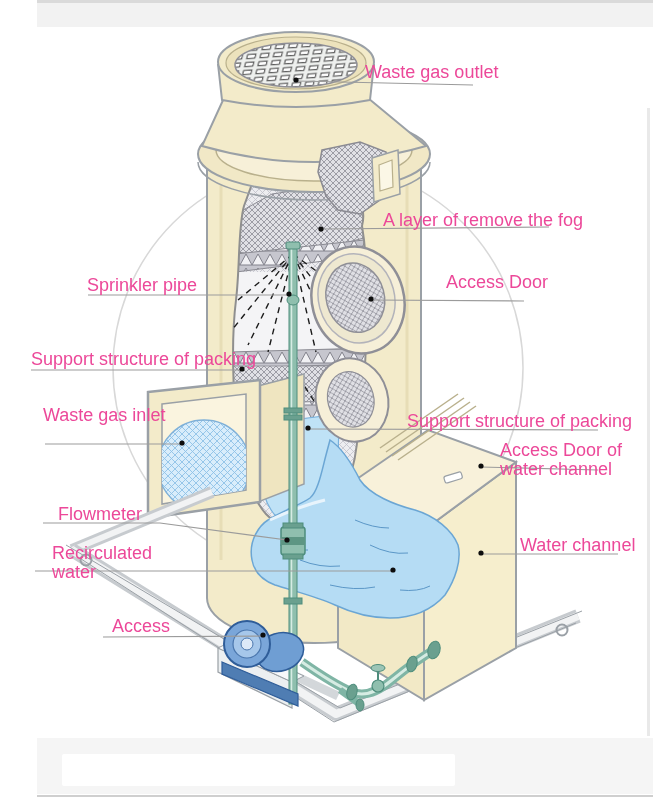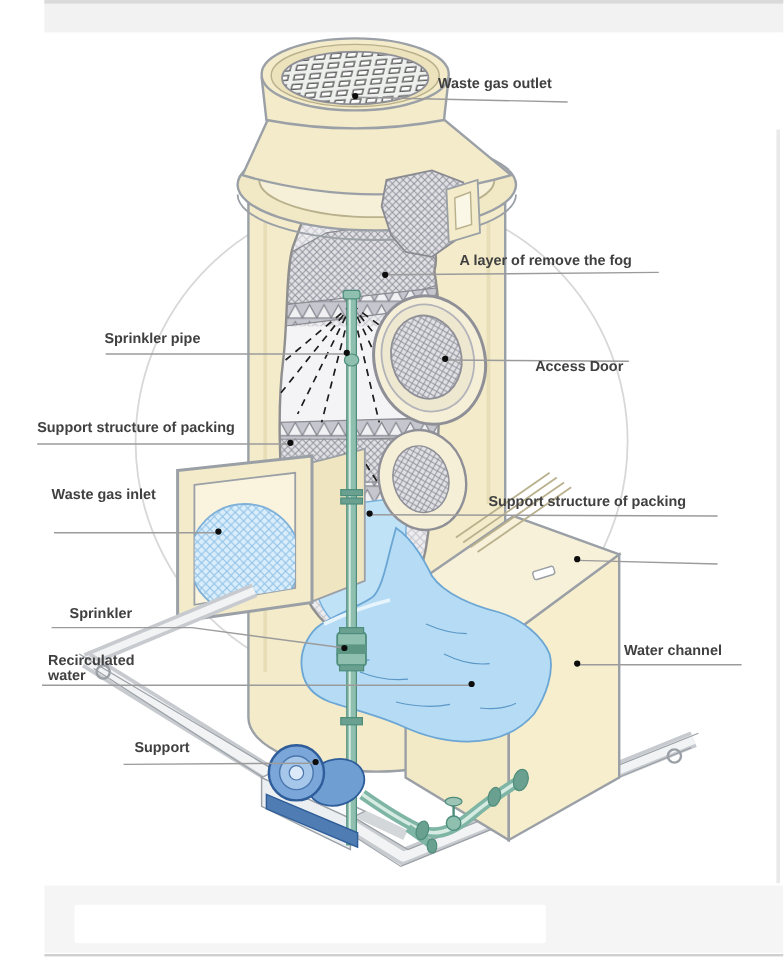--- a/index.html
+++ b/index.html
@@ -4,21 +4,21 @@
 <style>
   html,body{margin:0;padding:0;background:#ffffff;}
   .stage{position:relative;width:653px;height:800px;background:#ffffff;overflow:hidden;
          font-family:"Liberation Sans",sans-serif;}
   .stage svg{position:absolute;left:0;top:0;}
   .top-bar{position:absolute;left:37px;top:0;width:616px;height:24px;background:#f2f2f2;border-top:3px solid #dadada;}
   .right-line{position:absolute;left:647px;top:108px;width:3px;height:628px;background:#e9e9e9;}
   .bottom-panel{position:absolute;left:37px;top:738px;width:616px;height:56px;background:#f5f5f5;}
   .bottom-inner{position:absolute;left:25px;top:16px;width:393px;height:32px;background:#ffffff;border-radius:2px;}
   .bottom-line{position:absolute;left:37px;top:795px;width:616px;height:2px;background:#cfcfcf;}
-  .label{position:absolute;color:#404040;font-weight:bold;font-size:12px;line-height:1.06;
+  .label{position:absolute;color:#ec4899;font-weight:normal;font-size:18px;line-height:1.06;
          white-space:pre-line;letter-spacing:0;z-index:5;}
 </style>
 </head>
 <body>
 
 <div class="stage">
 
   <div class="top-bar"></div>
   <div class="right-line"></div>
 
@@ -222,27 +222,29 @@
       <circle cx="287" cy="540" r="2.6"></circle>
         <circle cx="393" cy="570" r="2.6"></circle>
       <circle cx="481" cy="553" r="2.6"></circle>
         <circle cx="263" cy="635" r="2.6"></circle>
     </g>
   </svg>
 
   <div class="label" style="left:365px;top:63px">Waste gas outlet</div>
   <div class="label" style="left:383px;top:211px">A layer of remove the fog</div>
   <div class="label" style="left:87px;top:276px">Sprinkler pipe</div>
-  <div class="label" style="left:446px;top:299px">Access Door</div>
+  <div class="label" style="left:446px;top:273px">Access Door</div>
   <div class="label" style="left:31px;top:350px">Support structure of packing</div>
   <div class="label" style="left:407px;top:412px">Support structure of packing</div>
   <div class="label" style="left:43px;top:406px">Waste gas inlet</div>
-  <div class="label" style="left:58px;top:505px">Sprinkler</div>
-  <div class="label" style="left:40px;top:544px">Recirculated
+  <div class="label" style="left:500px;top:441px">Access Door of
+water channel</div>
+  <div class="label" style="left:58px;top:505px">Flowmeter</div>
+  <div class="label" style="left:52px;top:544px">Recirculated
 water</div>
   <div class="label" style="left:520px;top:536px">Water channel</div>
-  <div class="label" style="left:112px;top:617px">Support</div>
+  <div class="label" style="left:112px;top:617px">Access</div>
 
   <div class="bottom-panel">
     <div class="bottom-inner"></div>
   </div>
   <div class="bottom-line"></div>
 </div>
 
 </body></html>

